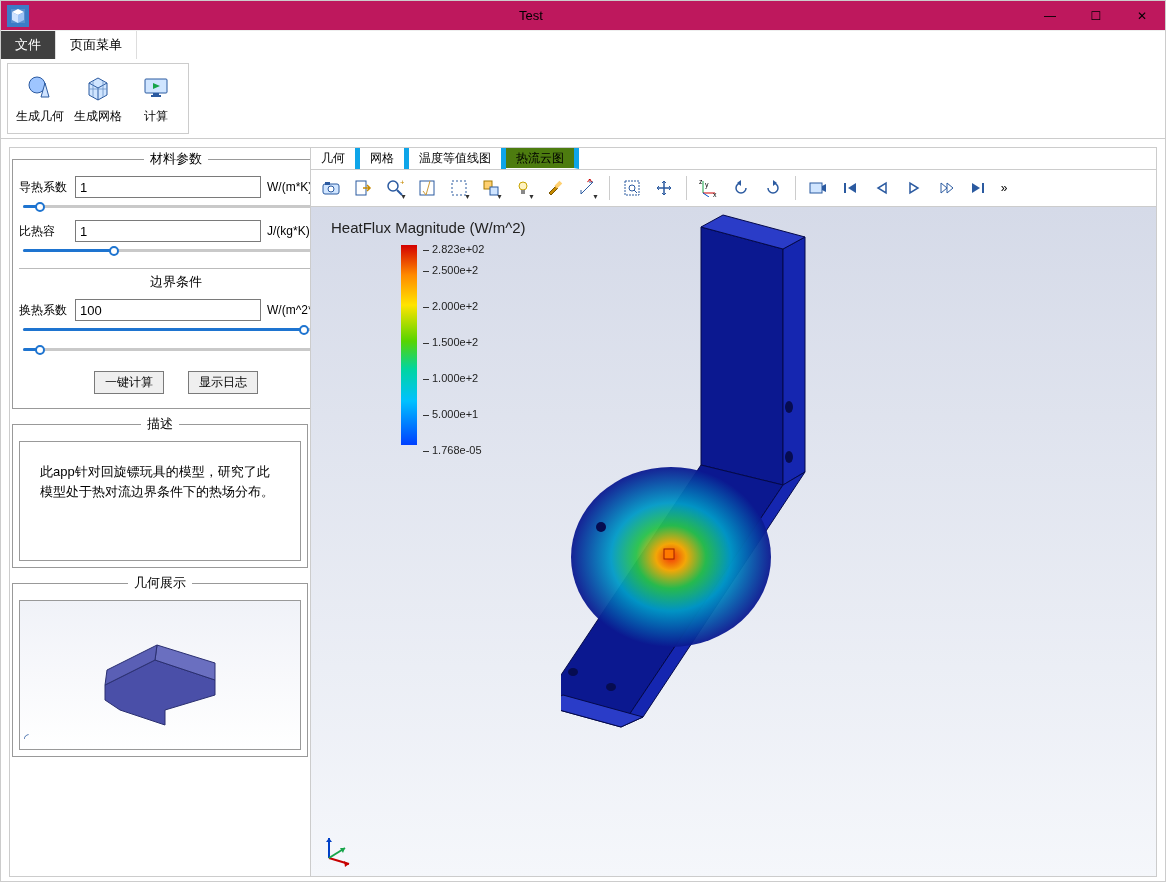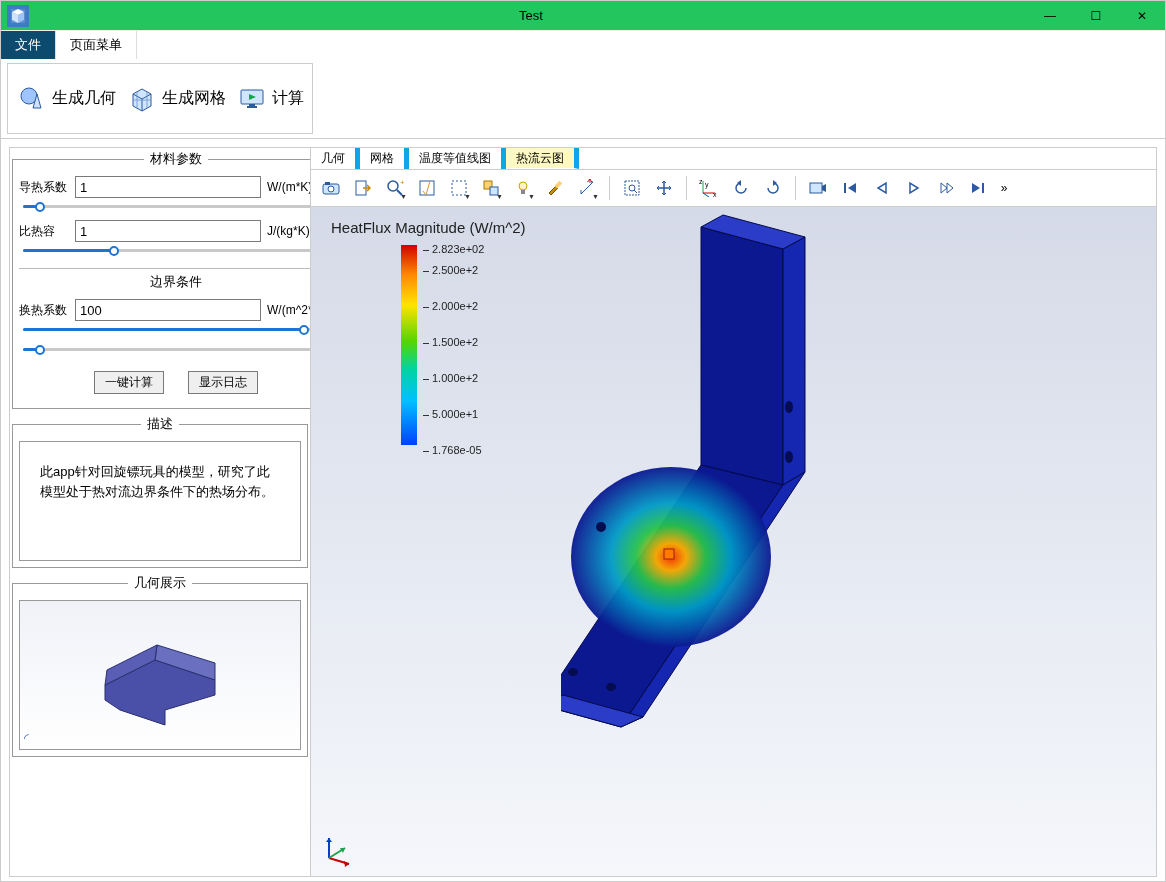--- a/index.html
+++ b/index.html
@@ -10,21 +10,21 @@
     color: #000;
     width: 1166px;
     height: 882px;
     overflow: hidden;
     border: 1px solid #ccc;
   }
   .titlebar {
     height: 30px;
     display: flex;
     align-items: center;
-    background: #22c55e;
+    background: #be185d;
     border-bottom: 1px solid #eee;
   }
   .titlebar .app-icon {
     width: 22px; height: 22px;
     margin: 0 6px;
     background: #3b7cc7;
     display: inline-flex;
     align-items: center; justify-content: center;
     color: #fff;
     font-size: 14px;
@@ -43,42 +43,42 @@
     background: #fff;
   }
   .menubar .tab {
     padding: 0 14px;
     display: flex; align-items: center;
     font-size: 13px;
     border-right: 1px solid #ddd;
     cursor: pointer;
   }
   .menubar .tab.active {
-    background: #0c4a6e; color: #fff;
+    background: #404040; color: #fff;
   }
 
   .ribbon {
     height: 80px;
     padding: 4px 6px;
     display: flex;
     border-bottom: 1px solid #ccc;
   }
   .ribbon .group {
     display: flex;
     gap: 10px;
     padding: 4px 8px;
     border: 1px solid #ccc;
     align-items: center;
   }
   .ribbon-item {
-    display: flex; flex-direction: row;
+    display: flex; flex-direction: column;
     align-items: center;
     gap: 4px;
     cursor: pointer;
-    font-size: 16px;
+    font-size: 12px;
     min-width: 48px;
   }
   .ribbon-icon {
     width: 32px; height: 32px;
     display: flex; align-items: center; justify-content: center;
   }
 
   .main-area {
     display: flex;
     border: 1px solid #ccc;
@@ -168,21 +168,21 @@
     border-bottom: 1px solid #ccc;
     height: 22px;
     align-items: stretch;
   }
   .view-tabs .vtab {
     padding: 2px 10px;
     font-size: 12px;
     border-right: 5px solid #0ea5e9;
     cursor:pointer;
   }
-  .view-tabs .vtab.active { background: #fef9c3; border-bottom: 1px solid #fff; }
+  .view-tabs .vtab.active { background: #4d7c0f; border-bottom: 1px solid #fff; }
 
   .toolbar {
     display:flex;
     align-items:center;
     gap: 4px;
     padding: 4px 6px;
     border-bottom: 1px solid #ccc;
     flex-wrap: nowrap;
     overflow: hidden;
   }

